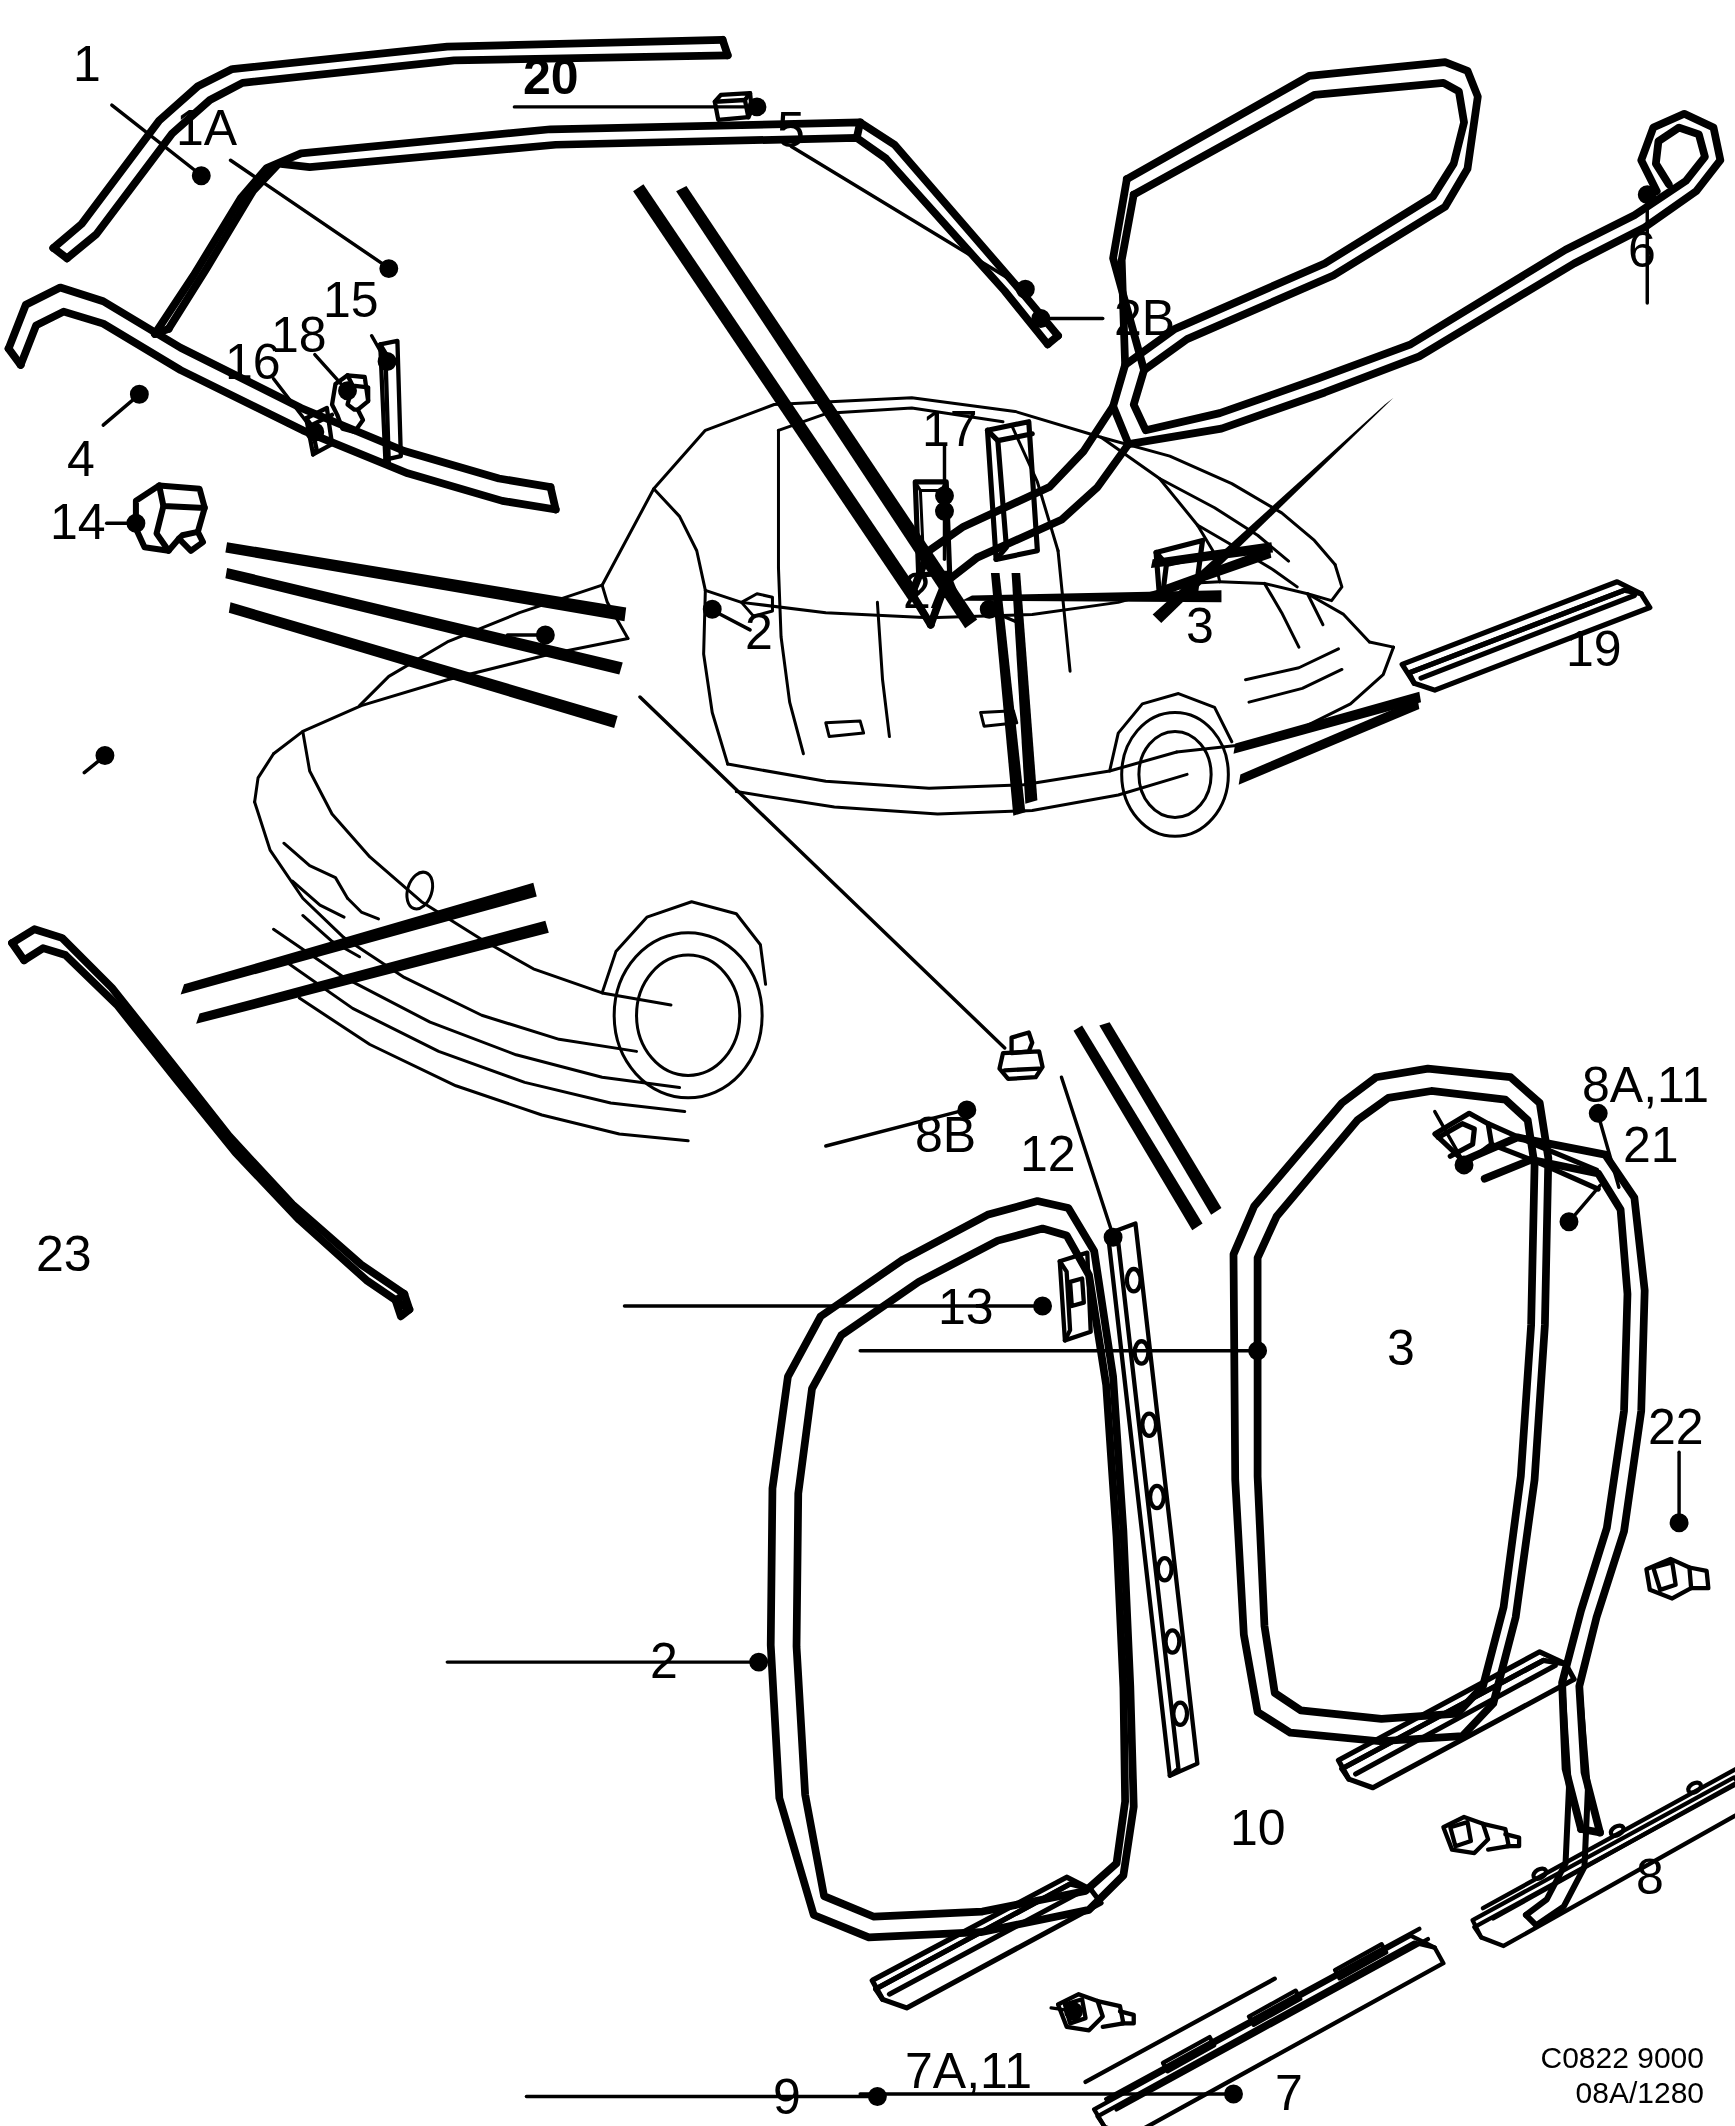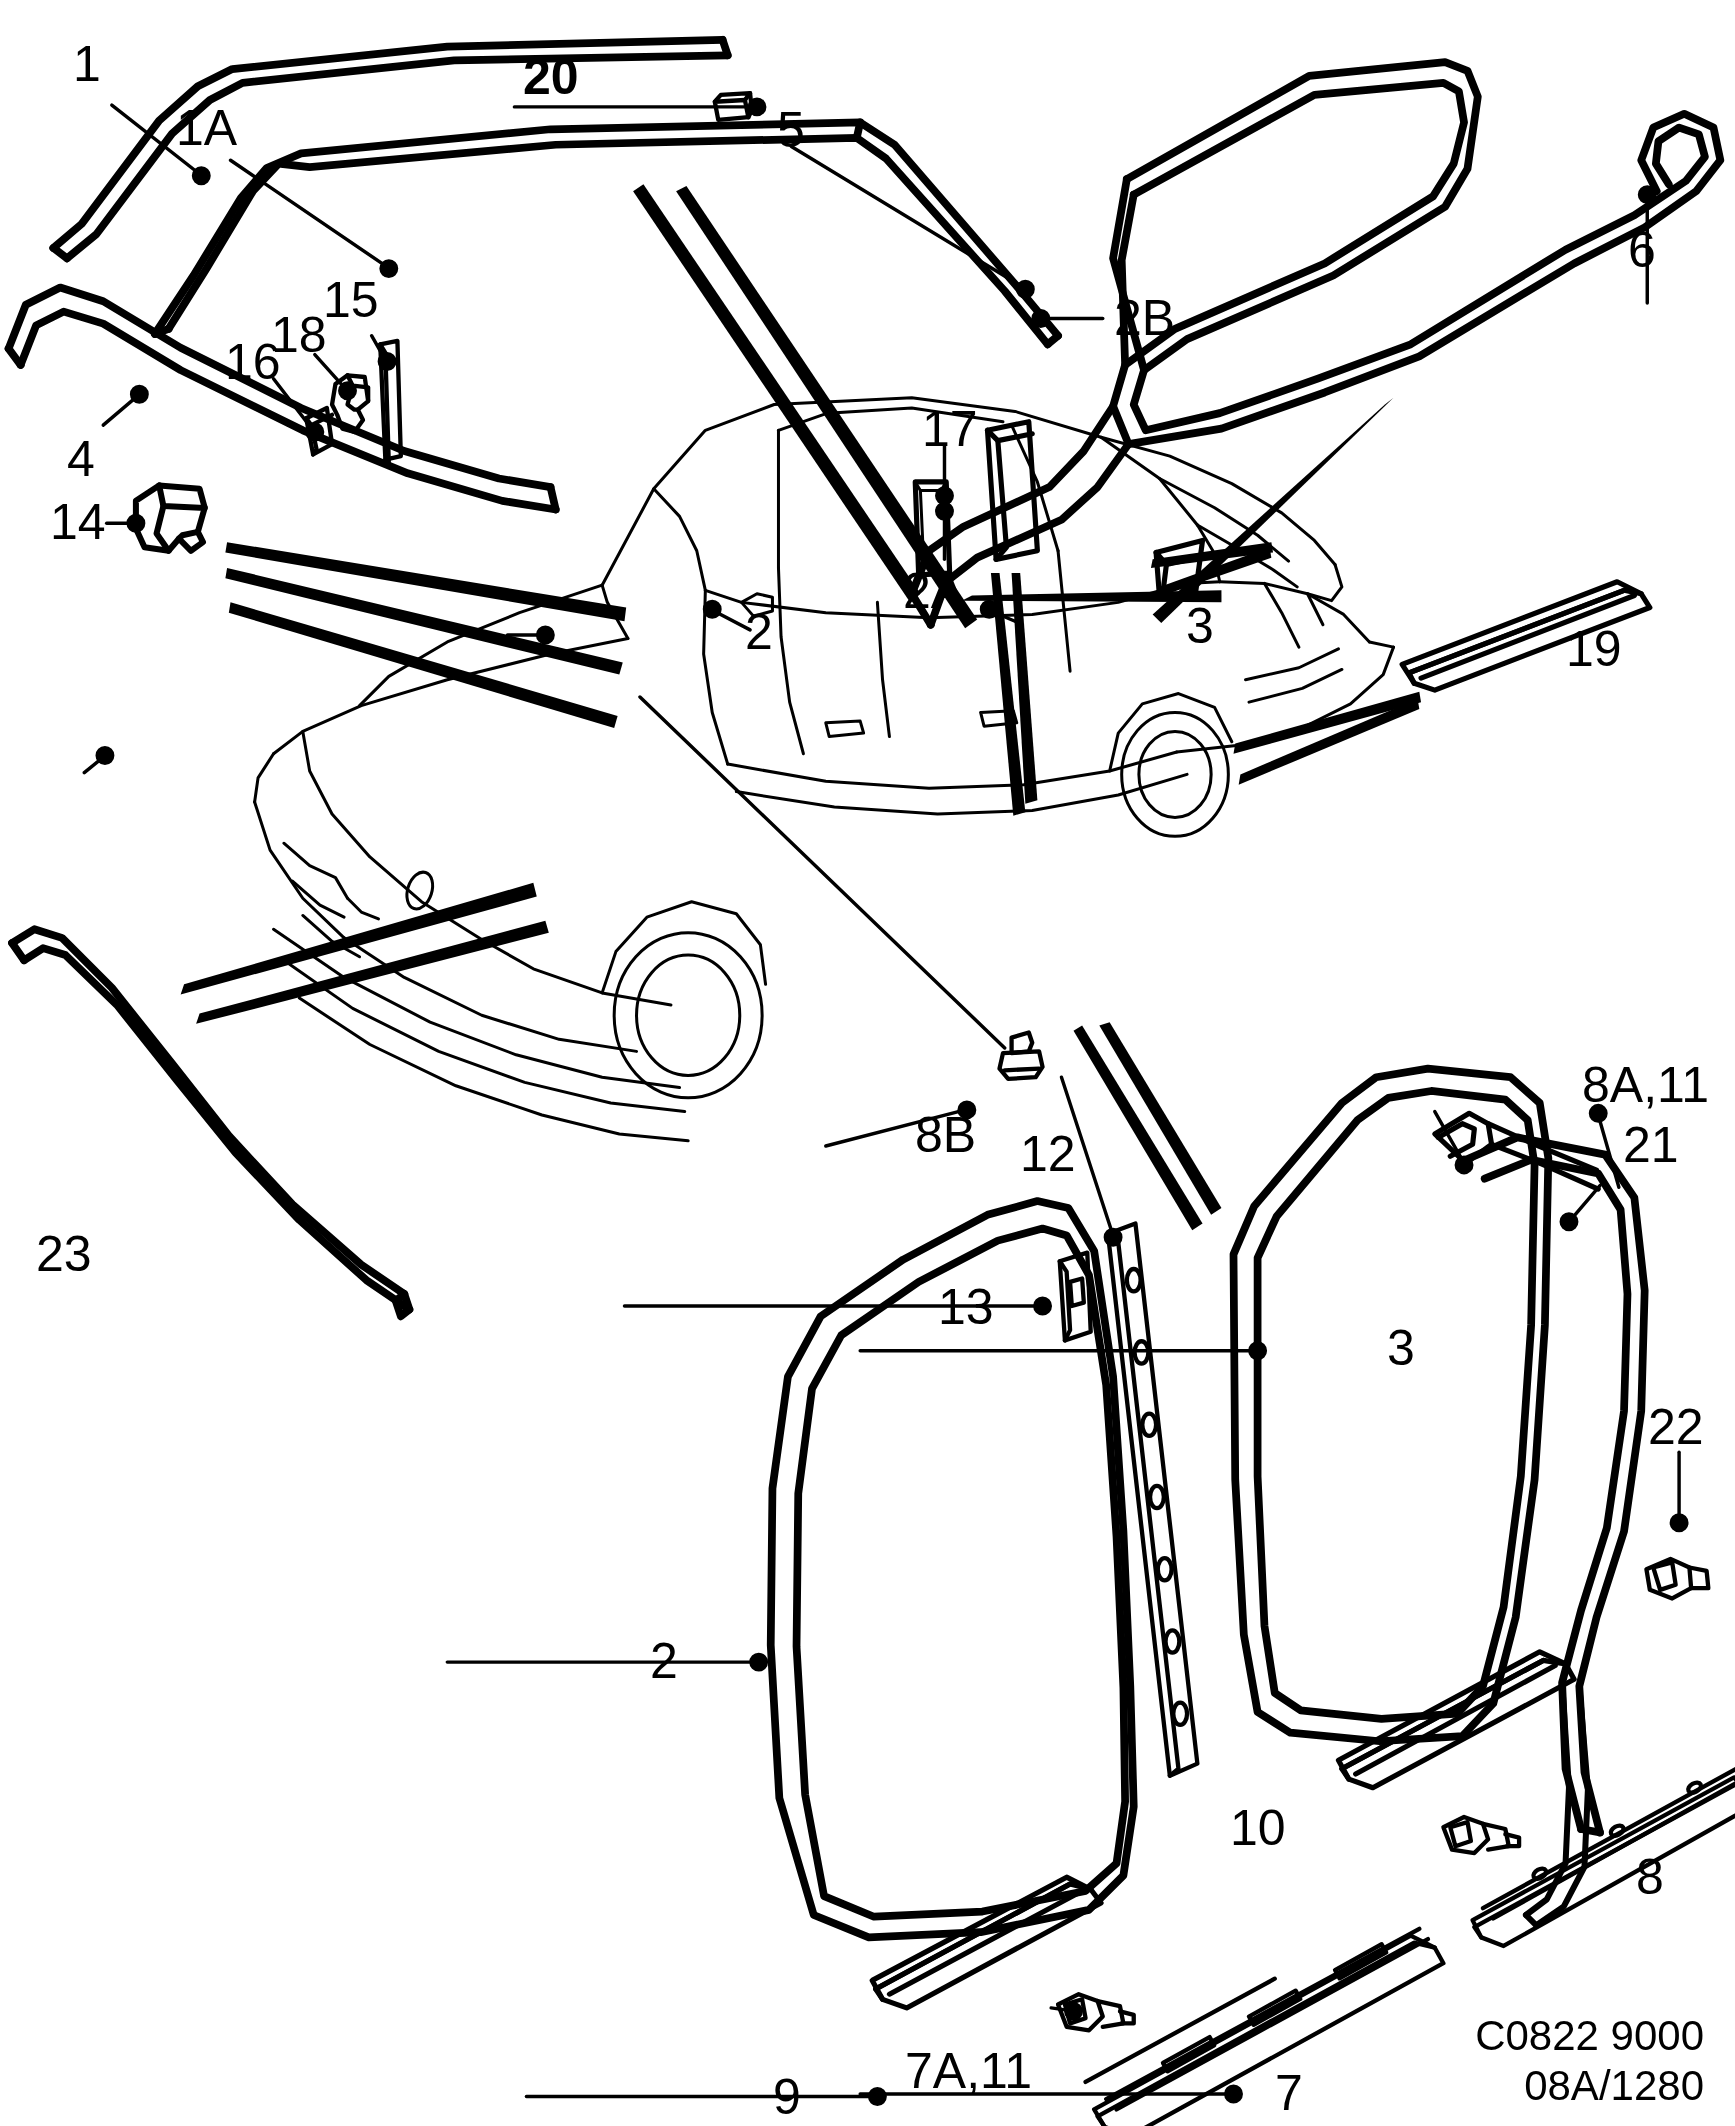--- a/index.html
+++ b/index.html
@@ -27,21 +27,21 @@
     font-size: 50px;
     font-weight: 400;
     color: #000000;
     line-height: 1;
     white-space: nowrap;
     user-select: none;
   }
   .partno {
     position: absolute;
     font-family: "Liberation Sans", sans-serif;
-    font-size: 42px;
+    font-size: 30px;
     color: #000000;
     line-height: 1.18;
     white-space: nowrap;
     text-align: right;
   }
   .partno div { display:block; }
 </style>
 </head>
 <body>
 

